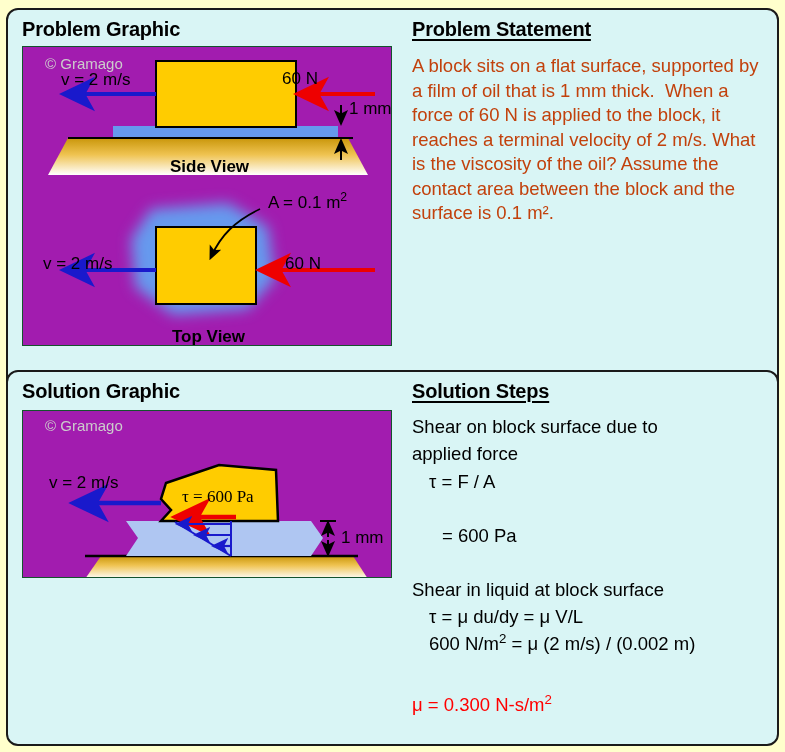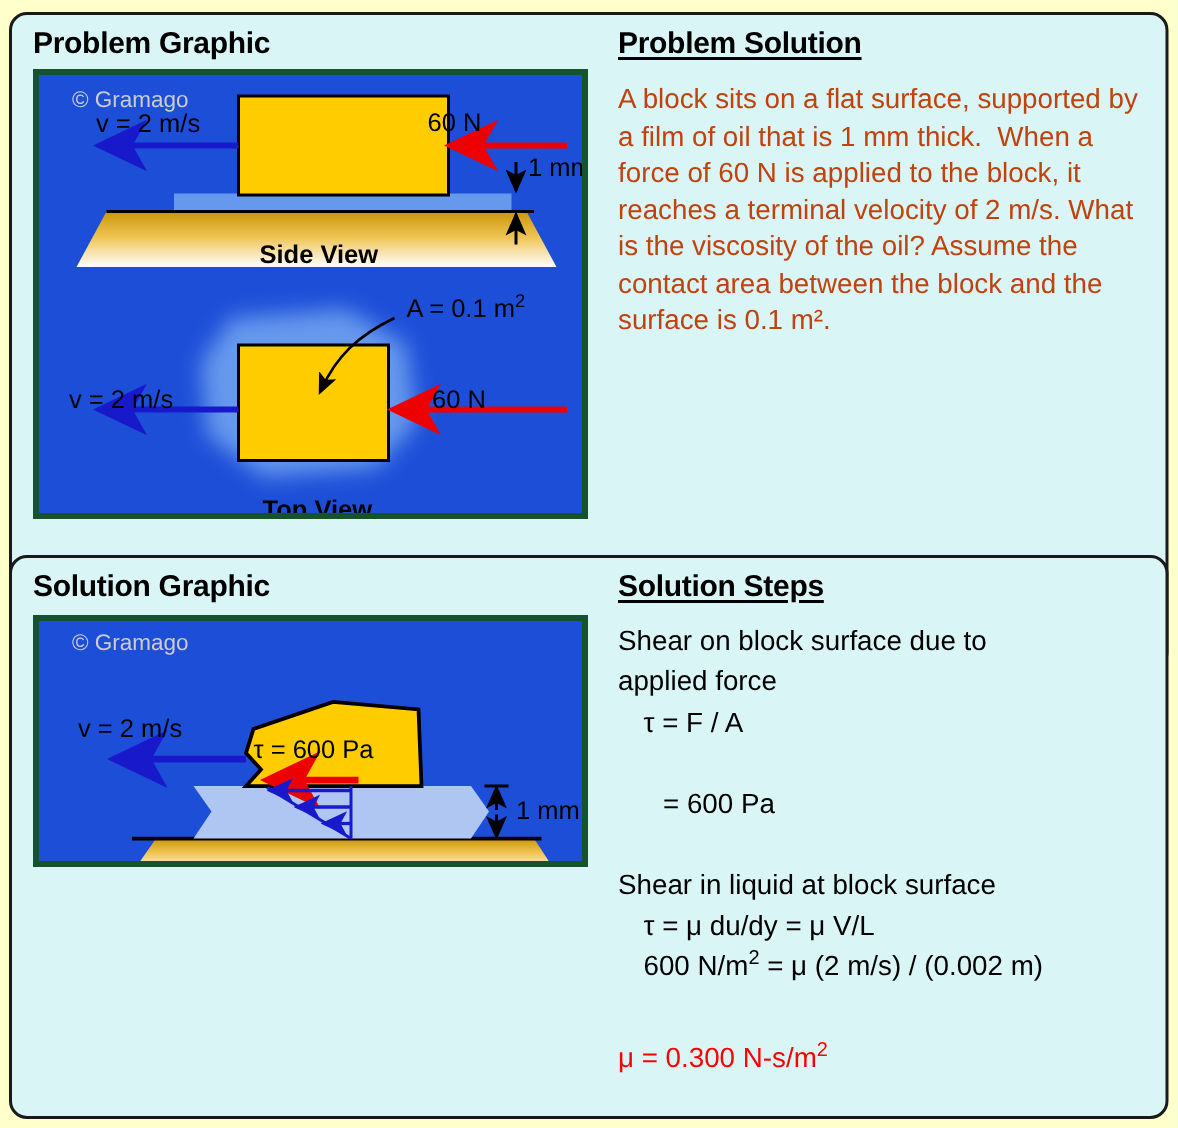--- a/index.html
+++ b/index.html
@@ -31,22 +31,22 @@
     color: #000;
     letter-spacing: -0.2px;
   }
   .panel-title.underlined {
     text-decoration: underline;
     text-underline-offset: 3px;
   }
 
   .graphic-box {
     position: absolute;
-    background: #1d4ed8;
-    border: 4px solid #14532d;
+    background: #a21caf;
+    border: 1px solid #14532d;
     box-sizing: border-box;
     overflow: hidden;
   }
 
   .watermark {
     position: absolute;
     color: #CCCCCC;
     font-size: 15px;
     font-family: "Liberation Sans", sans-serif;
     white-space: nowrap;
@@ -90,21 +90,21 @@
 
   svg { display: block; }
 </style>
 </head>
 <body>
 
 <div class="panel" id="panel-problem">
 
   <div class="panel-title" style="left:14px; top:8px;">Problem Graphic</div>
 
-  <div class="panel-title underlined" style="left:404px; top:8px;">Problem Solution</div>
+  <div class="panel-title underlined" style="left:404px; top:8px;">Problem Statement</div>
 
   <div class="text-body" style="left:404px; top:44px; width:360px;">A block sits on a flat surface, supported by a film of oil that is 1 mm thick.  When a force of 60 N is applied to the block, it reaches a terminal velocity of 2 m/s. What is the viscosity of the oil? Assume the contact area between the block and the surface is 0.1 m².</div>
 
   <div class="graphic-box" style="left:14px; top:36px; width:370px; height:300px;">
 
     <div class="watermark" style="left:22px; top:8px;">© Gramago</div>
 
     <svg width="370" height="150" style="position:absolute; left:0; top:0;">
       <defs>
         <linearGradient id="groundGrad1" x1="0" y1="0" x2="0" y2="1">
@@ -228,21 +228,21 @@
       <line x1="208" y1="124" x2="172" y2="124" stroke="#1919CC" stroke-width="2.2" marker-end="url(#blueArrowSm)"></line>
       <line x1="208" y1="135" x2="190" y2="135" stroke="#1919CC" stroke-width="2.2" marker-end="url(#blueArrowSm)"></line>
 
       <line x1="297" y1="110" x2="313" y2="110" stroke="#000" stroke-width="2"></line>
       <line x1="297" y1="145" x2="313" y2="145" stroke="#000" stroke-width="2"></line>
       <line x1="305" y1="126" x2="305" y2="111" stroke="#000" stroke-width="2" marker-end="url(#dimUp)"></line>
       <line x1="305" y1="129" x2="305" y2="144" stroke="#000" stroke-width="2" marker-end="url(#dimUp)"></line>
     </svg>
 
     <div class="lbl" style="left:26px; top:62px;">v = 2 m/s</div>
-    <div class="lbl" style="left:143px; top:76px;">τ = 600 Pa</div>
+    <div class="lbl" style="left:159px; top:76px;font-family:Liberation Serif, serif;">τ = 600 Pa</div>
     <div class="lbl" style="left:318px; top:117px;">1 mm</div>
   </div>
 
   <div class="step-line" style="left:404px; top:44px;">Shear on block surface due to</div>
   <div class="step-line" style="left:404px; top:71px;">applied force</div>
   <div class="step-line" style="left:421px; top:99px;">τ = F / A</div>
   <div class="step-line" style="left:434px; top:153px;">= 600 Pa</div>
 
   <div class="step-line" style="left:421px; top:234px;">τ = μ du/dy = μ V/L</div>
   <div class="step-line" style="left:404px; top:207px;">Shear in liquid at block surface</div>

